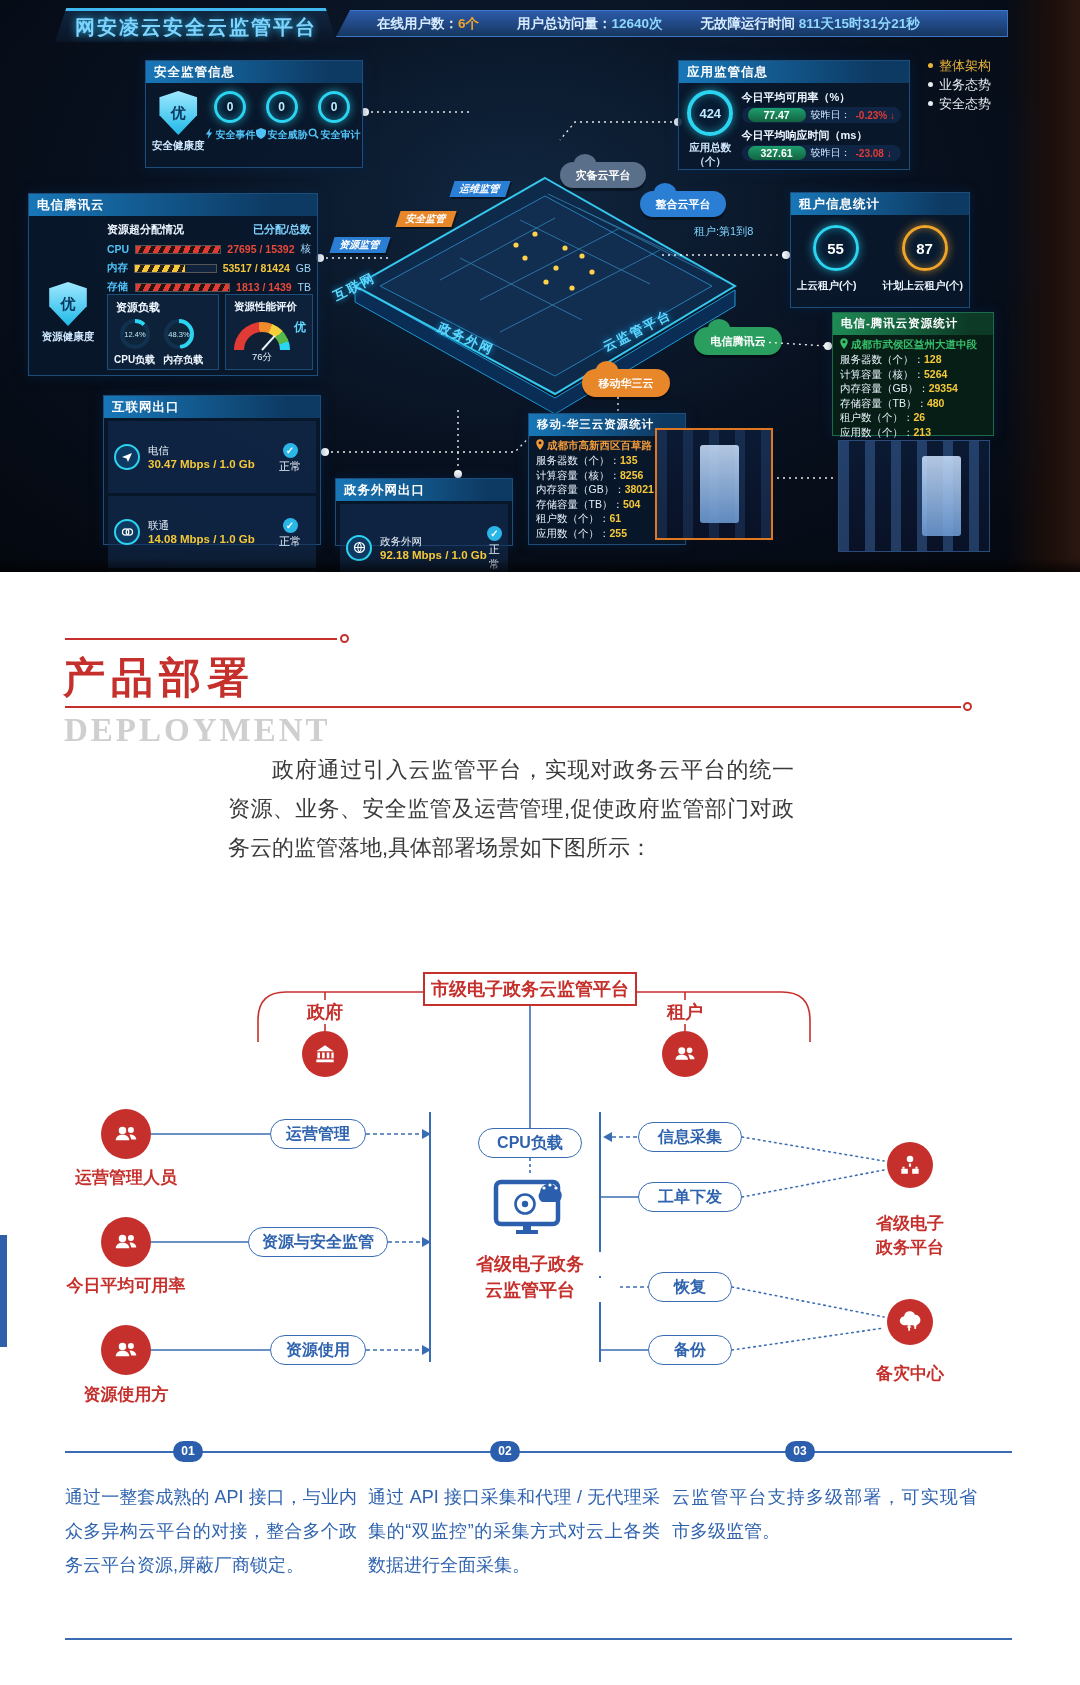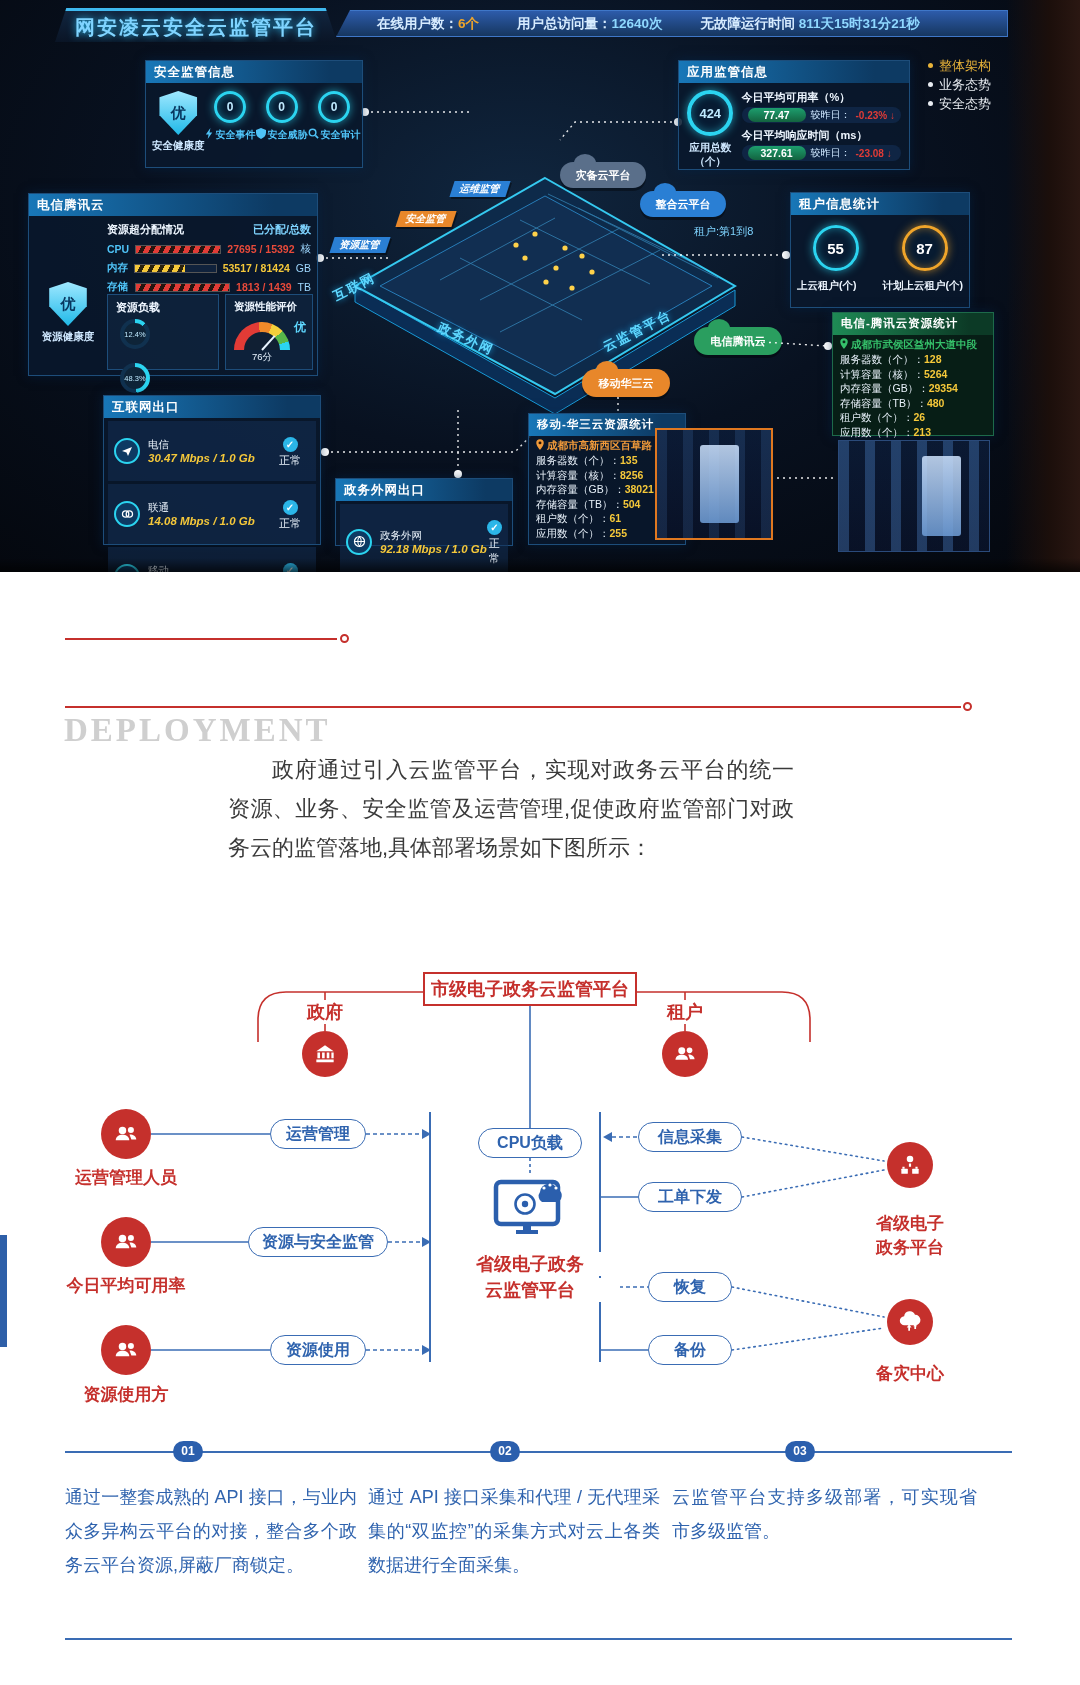--- a/index.html
+++ b/index.html
@@ -81,26 +81,26 @@
               background:conic-gradient(from -90deg at 50% 100%, #e23b36 0 23%, #f08a2a 23% 31%, #f5d03a 31% 38%, #58b84a 38% 45%, #2bd4f0 45% 50%, rgba(0,0,0,0) 50%); }
   .perf-arc::after { content:""; position:absolute; left:10px; top:10px; width:36px; height:18px; border-radius:36px 36px 0 0; background:#101f33; }
   .perf-needle { position:absolute; left:27px; top:9px; width:2px; height:19px; background:#e8f4ff;
                  transform-origin:50% 100%; transform:rotate(42deg); }
   .perf-score { position:absolute; left:0; top:29px; width:56px; text-align:center; color:#e8f4ff; font-size:9.5px; }
 
   .kv { display:flex; font-size:10.5px; line-height:14.5px; white-space:nowrap; }
   .kv-l { color:#e8f1fa; } .kv-v { color:#f5c83a; font-weight:bold; }
   .loc-row { font-size:10.5px; line-height:15px; white-space:nowrap; font-weight:bold; }
 
-  .net-row { display:flex; align-items:center; margin:3px 4px 0; padding:13px 6px; background:rgba(20,48,84,.55); }
+  .net-row { display:flex; align-items:center; margin:3px 4px 0; padding:19px 6px; background:rgba(20,48,84,.55); }
   .net-ic { width:26px; height:26px; border-radius:50%; border:2px solid #2bd4f0; background:#0d3a63;
             display:flex; align-items:center; justify-content:center; flex:0 0 auto; }
   .net-mid { flex:1; margin-left:8px; }
   .net-name { color:#e8f1fa; font-size:10.5px; }
-  .net-val { color:#f5c83a; font-size:11.5px; font-weight:bold; white-space:nowrap;font-style:italic; }
+  .net-val { color:#f5c83a; font-size:11.5px; font-weight:bold; white-space:nowrap; }
   .net-right { width:40px; text-align:center; }
   .chk { display:inline-block; width:15px; height:15px; border-radius:50%; background:#2bb6e8; color:#fff;
          font-size:10px; line-height:15px; text-align:center; font-weight:bold; }
   .net-status { color:#e8f1fa; font-size:11px; margin-top:1px; }
 
   .cloud { position:absolute; border-radius:14px; color:#fff; font-size:11px; font-weight:bold;
            text-align:center; box-shadow:0 3px 0 rgba(0,0,0,.35); white-space:nowrap; }
   .cloud::before { content:""; position:absolute; left:14px; top:-8px; width:22px; height:18px; border-radius:50%; background:inherit; }
   .cloud i { position:relative; font-style:normal; }
   .ribbon { position:absolute; color:#fff; font-size:10px; font-weight:bold; padding:1px 8px;
@@ -308,21 +308,21 @@
         </div>
         <div class="bar-row">
           <span class="bar-name">存储</span>
           <span class="sbar"></span>
           <span class="bar-val" style="color:#e84a3a;">1813 / 1439</span>
           <span class="bar-unit">TB</span>
         </div>
       </div>
       <div class="subbox" style="left:78px; top:100px; width:112px; height:76px;">
         <div class="sb-t">资源负载</div>
-        <div style="display:flex; gap:14px; padding:4px 0 0 12px;flex-direction:column;">
+        <div style="display:flex; gap:14px; padding:4px 0 0 12px;">
           <div class="donut" style="--p:12.4%;">
               <span>12.4%</span>
             </div>
           <div class="donut" style="--p:48.3%;">
               <span>48.3%</span>
             </div>
         </div>
         <div style="display:flex; gap:8px; padding:4px 0 0 6px; font-size:10px; font-weight:bold; color:#eef6ff; white-space:nowrap;">
           <span>CPU负载</span>
           <span>内存负载</span>
@@ -490,20 +490,21 @@
     </div>
 
     <div class="bezel-r"></div>
     <div class="bezel-b"></div>
   </div>
 
   <div class="doc">
 
     <div class="abs red-line" style="left:65px; top:66px; width:272px;"></div>
     <div class="abs red-ring" style="left:340px; top:62px;"></div>
+    <div class="abs h-cn" style="left:63px; top:78px;">产品部署</div>
     <div class="abs red-line" style="left:65px; top:134px; width:896px;"></div>
     <div class="abs red-ring" style="left:963px; top:130px;"></div>
     <div class="abs h-en" style="left:64px; top:140px;">DEPLOYMENT</div>
 
     <div class="abs para" style="left:228px; top:178px; width:566px;">政府通过引入云监管平台，实现对政务云平台的统一资源、业务、安全监管及运营管理,促使政府监管部门对政务云的监管落地,具体部署场景如下图所示：</div>
 
     <svg class="overlay" style="left:0; top:0;" width="1080" height="1113">
       <g stroke="#c5302c" stroke-width="1.6" fill="none">
         <path d="M258 470 L258 448 Q258 420 286 420 L423 420"></path>
         <path d="M637 420 L782 420 Q810 420 810 448 L810 470"></path>

